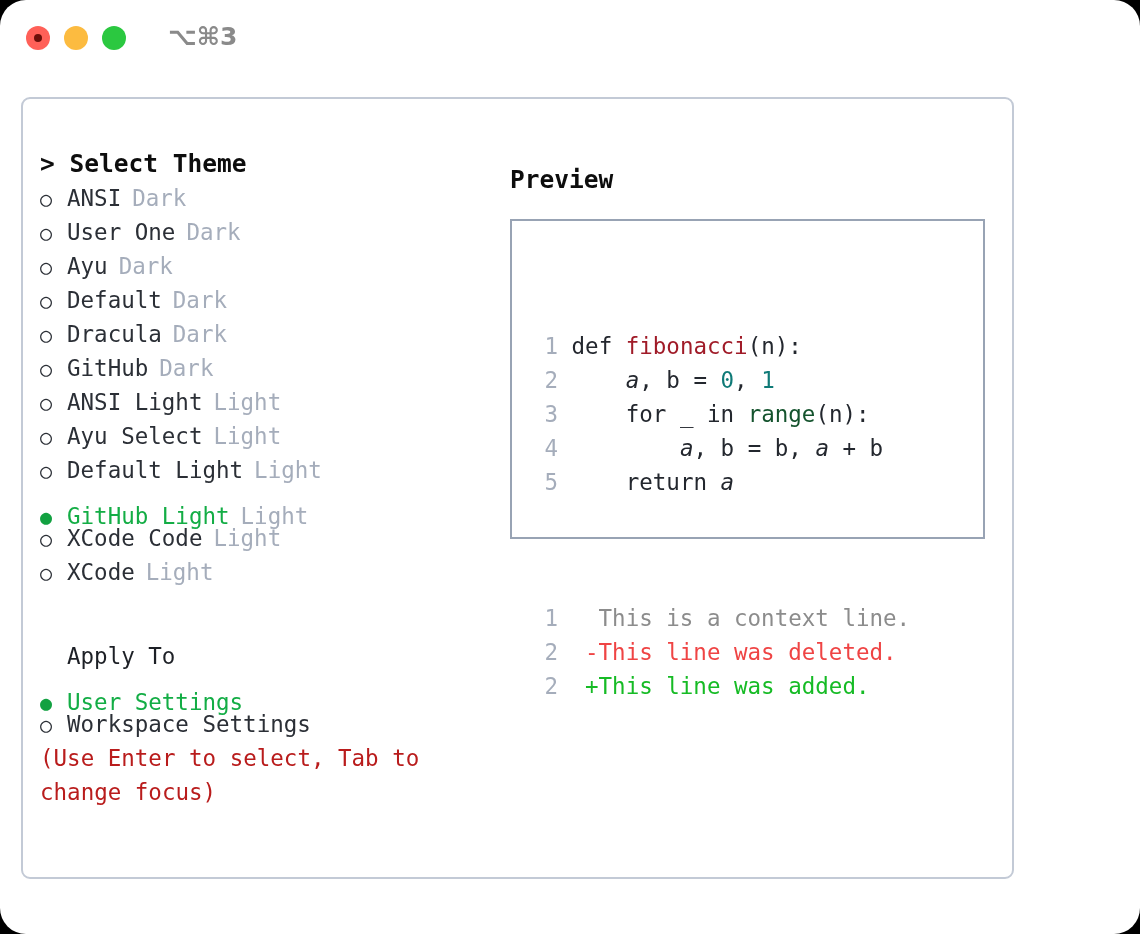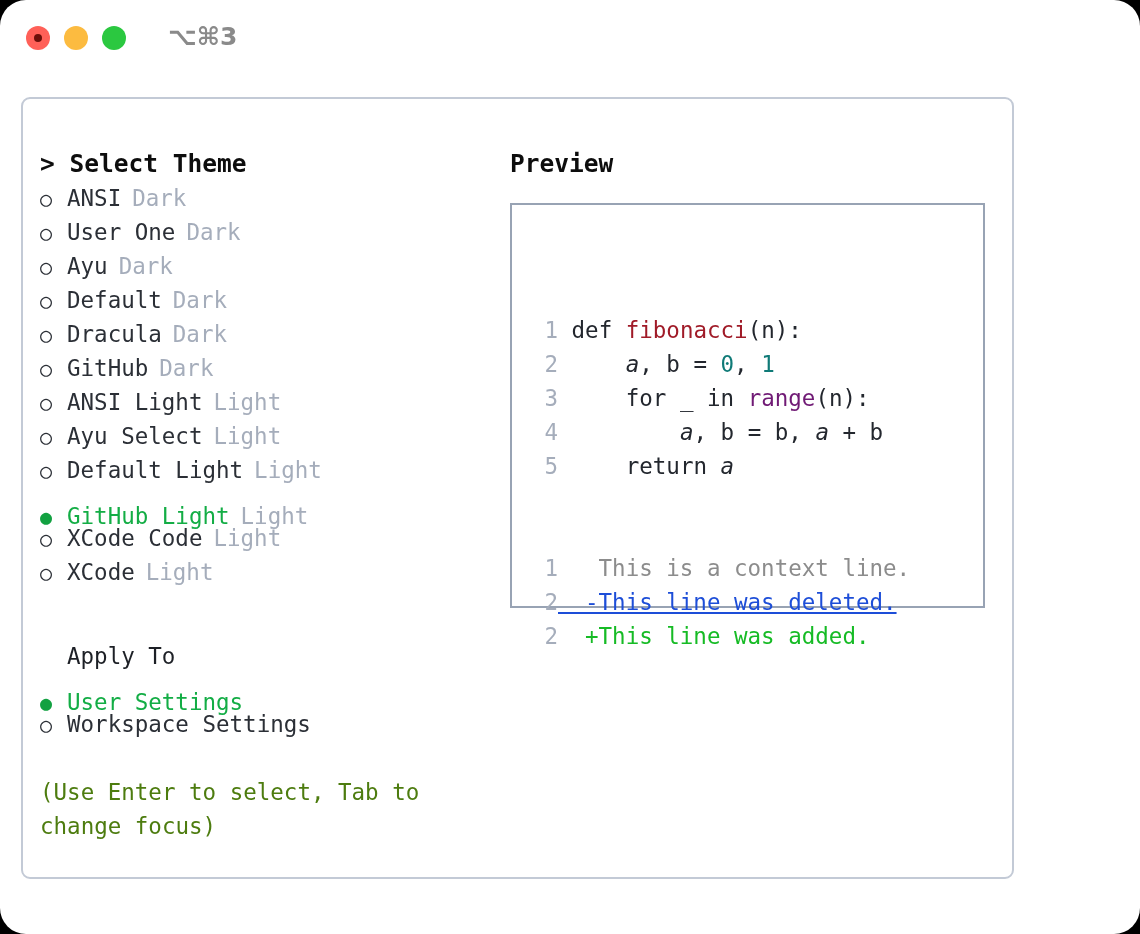--- a/index.html
+++ b/index.html
@@ -135,46 +135,45 @@
   .apply-head {
     margin-top: 50px;
     font-size: 22.5px;
     color: #1d2026;
     line-height: 34px;
     padding-left: 27px;
     white-space: pre;
   }
 
   .hint {
-    margin-top: 34px;
-    font-size: 22.5px;
-    color: #4d7c0f;
+    font-size: 22.5px;
+    color: #b91c1c;
     line-height: 34px;
     width: 415px;
     white-space: normal;
   }
 
   
   .right-col {
     position: absolute;
     left: 479px;
-    top: 48px;
+    top: 64px;
     width: 500px;
     padding-left: 8px;
   }
   .preview-head {
     font-size: 24.5px;
     font-weight: bold;
     color: #0d0d0d;
     line-height: 34px;
   }
   .preview-box {
     margin-top: 22px;
     width: 475px;
-    height: 405px;
+    height: 320px;
     border: 2px solid #98a3b4;
     box-sizing: border-box;
     background: #ffffff;
     position: relative;
   }
   .code {
     position: absolute;
     left: 19px;
     top: 40px;
     font-size: 22.5px;
@@ -184,26 +183,26 @@
   .cline { display: block; white-space: pre; }
   .lno {
     color: #a5adbb;
     display: inline-block;
     width: 27px;
     text-align: right;
   }
   .ctxt { color: #23272e; }
   .tok-fn   { color: #a01b28; }
   .tok-num  { color: #0f7a77; }
-  .tok-call { color: #701a75; text-align: center; }
+  .tok-call { color: #14532d; text-align: center; }
   .ital     { font-style: italic; }
 
-  .diff { display: block; }
+  .diff { margin-top: 34px; display: block; }
   .d-ctx { color: #8c8c8c; }
-  .d-del { color: #1d4ed8; text-decoration: underline; }
+  .d-del { color: #ef4444; }
   .d-add { color: #16bb25; }
   .gut { display:inline-block; width: 27px; }
 </style>
 </head>
 <body>
 
 <div class="window">
 
   <div class="titlebar">
     <div class="traffic">

